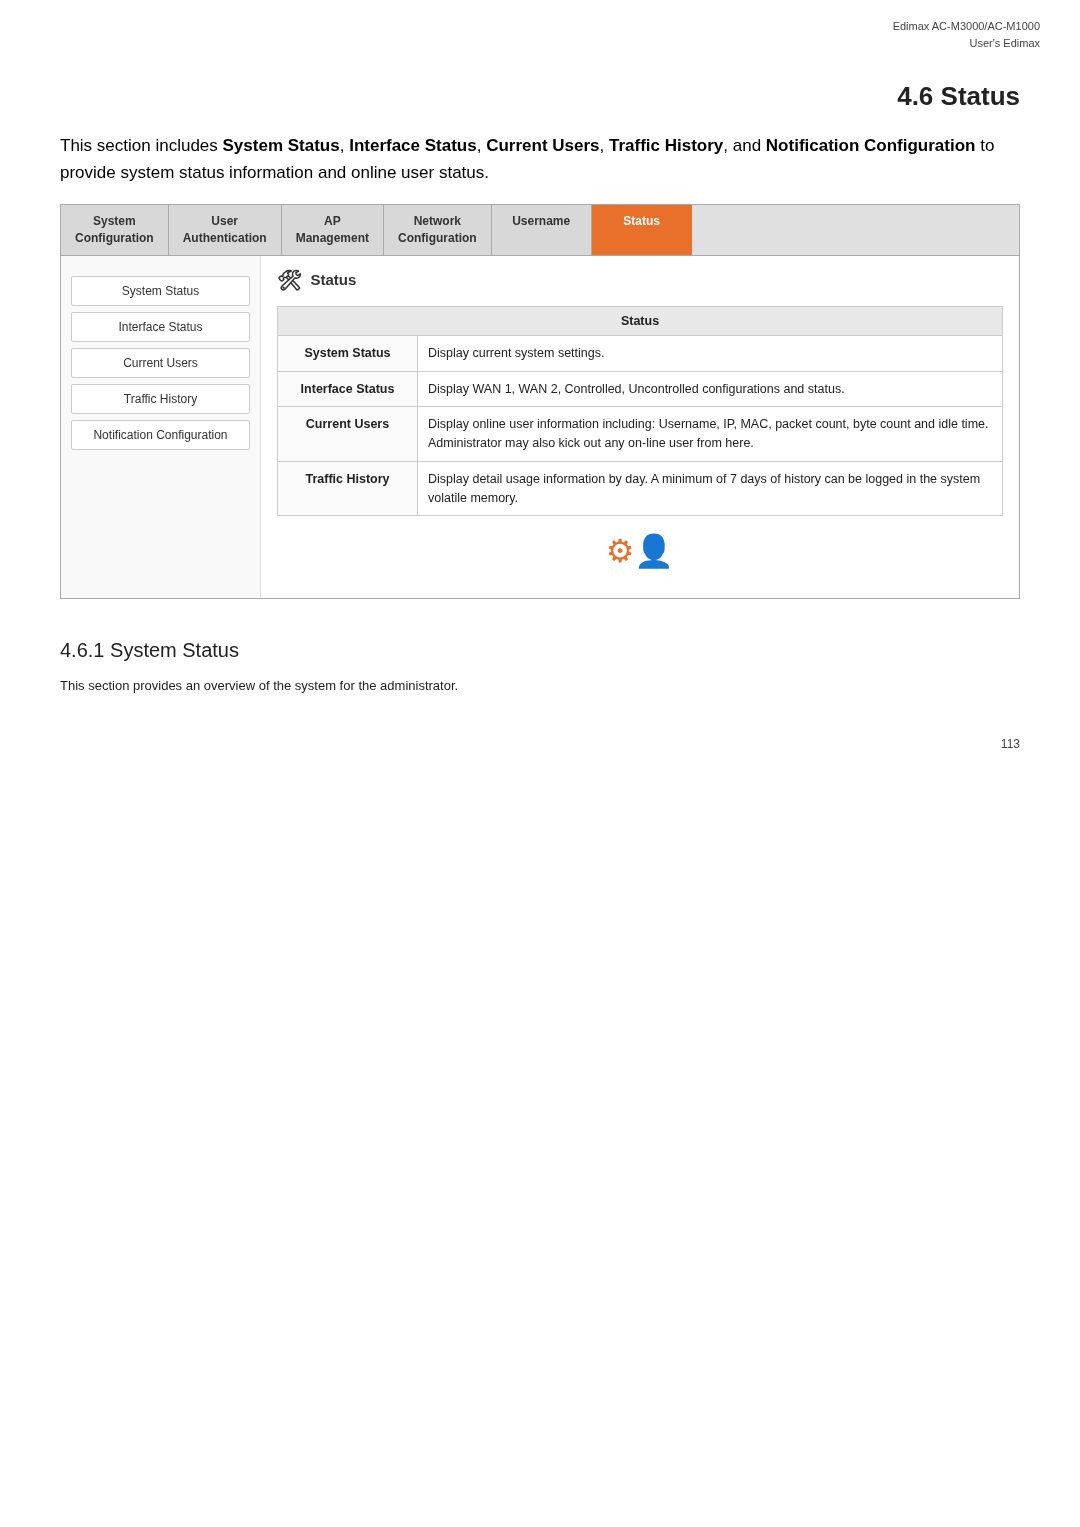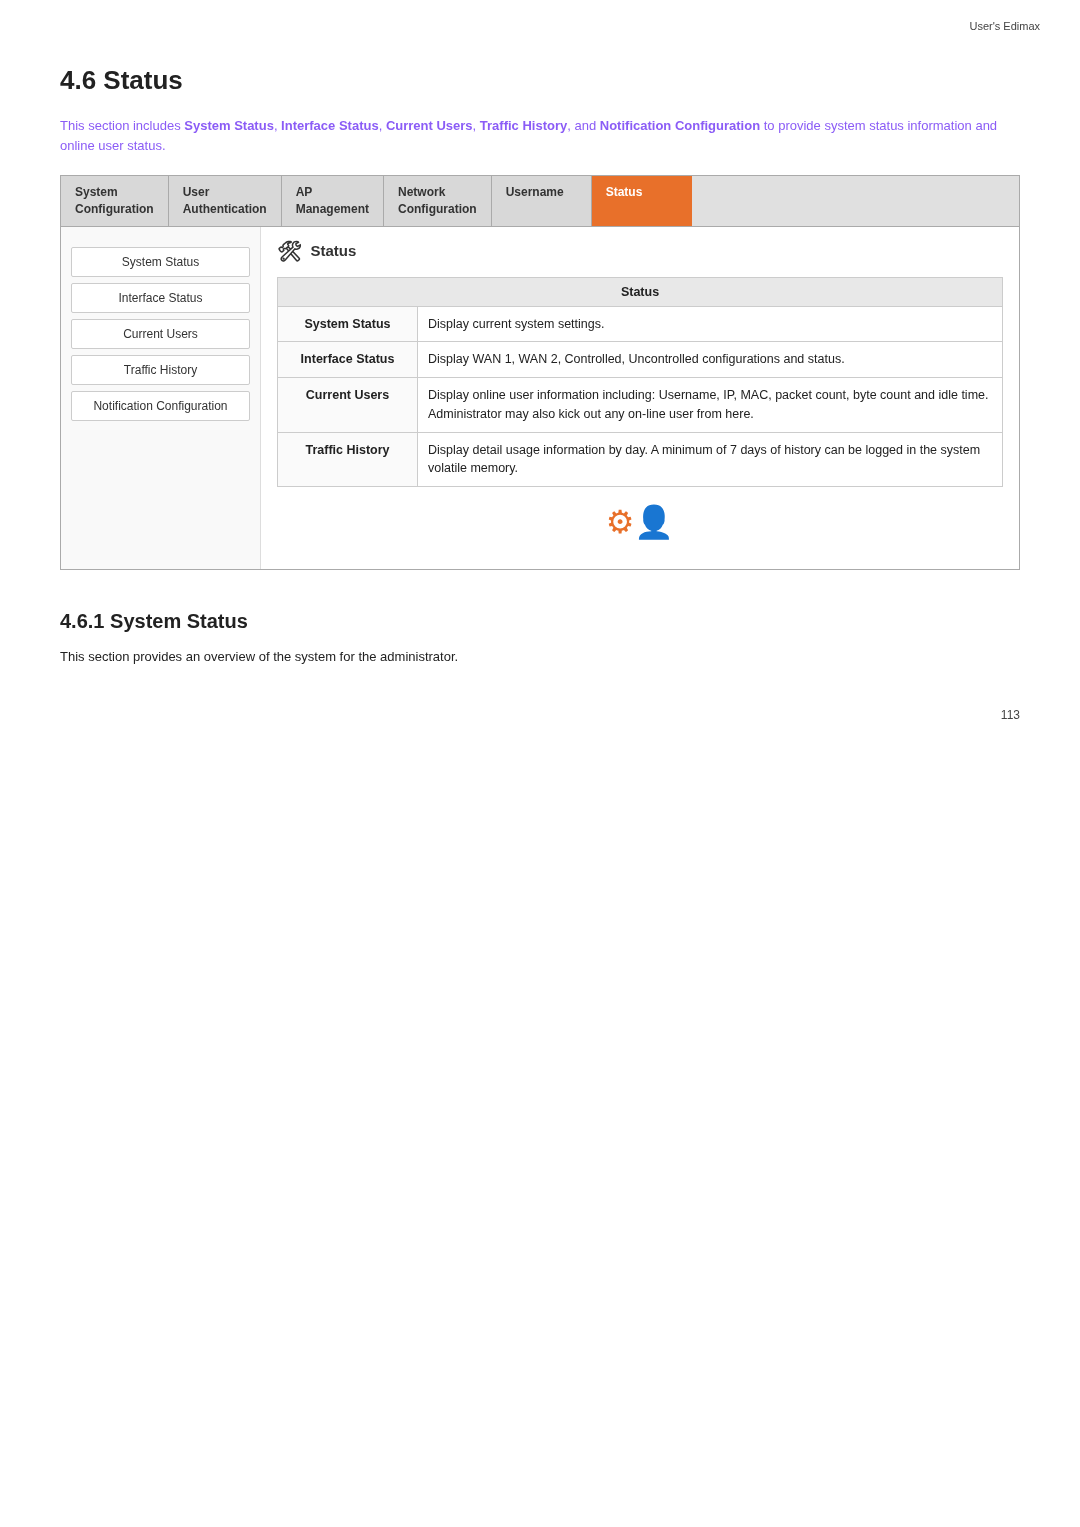--- a/index.html
+++ b/index.html
@@ -23,27 +23,28 @@
 
     .page-content {
       padding: 30px 60px 40px 60px;
     }
 
     .section-title {
       font-size: 26px;
       font-weight: bold;
       margin-bottom: 20px;
       color: #222;
+      text-align: right;
     }
 
     .intro-text {
-      font-size: 13px;
+      font-size: 17px;
       line-height: 1.6;
       margin-bottom: 18px;
-      color: #8b5cf6;
+      color: #000000;
     }
 
     .intro-text strong {
       font-weight: bold;
     }
 
     
     .ui-panel {
       border: 1px solid #aaa;
       background: #f5f5f5;
@@ -54,20 +55,21 @@
     .nav-tabs {
       display: flex;
       background: #e0e0e0;
       border-bottom: 1px solid #aaa;
     }
 
     .nav-tab {
       padding: 8px 14px;
       font-size: 12px;
       font-weight: bold;
+      text-align: center;
       border-right: 1px solid #aaa;
       cursor: pointer;
       color: #333;
       background: #d8d8d8;
       min-width: 100px;
       line-height: 1.4;
     }
 
     .nav-tab.active {
       background: #e8702a;
@@ -157,21 +159,21 @@
 
     .icon-row {
       text-align: center;
       padding: 16px;
       font-size: 32px;
     }
 
     
     .subsection-title {
       font-size: 20px;
-      font-weight: bold;
+      font-weight: normal;
       margin-bottom: 14px;
       color: #222;
     }
 
     .subsection-text {
       font-size: 13px;
       line-height: 1.6;
       color: #222;
     }
 
@@ -179,20 +181,21 @@
       text-align: right;
       font-size: 12px;
       color: #444;
       margin-top: 40px;
     }
   </style>
 </head>
 <body>
 
 <div class="page-header">
+  <div>Edimax  AC-M3000/AC-M1000</div>
   <div>User's  Edimax</div>
 </div>
 
 <div class="page-content">
 
   <div class="section-title">4.6 Status</div>
 
   <p class="intro-text">
     This section includes <strong>System Status</strong>, <strong>Interface Status</strong>, <strong>Current Users</strong>, <strong>Traffic History</strong>, and <strong>Notification Configuration</strong> to provide system status information and online user status.
   </p>

